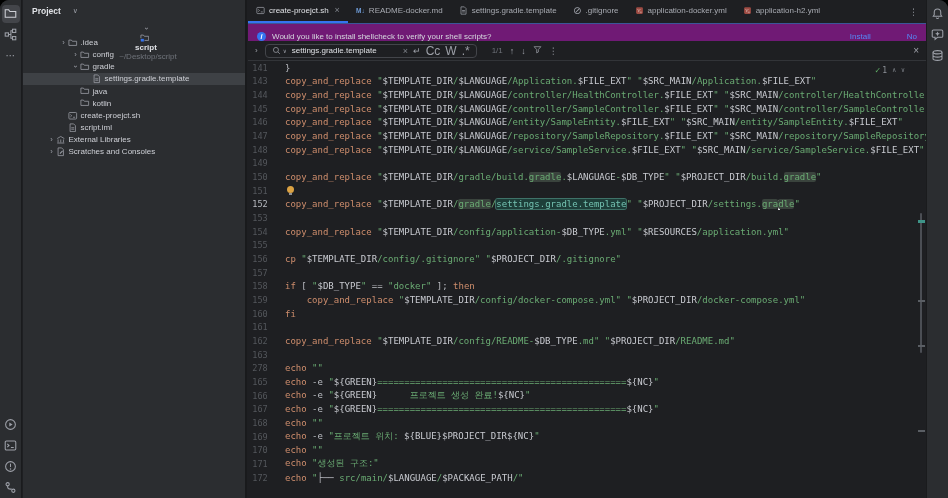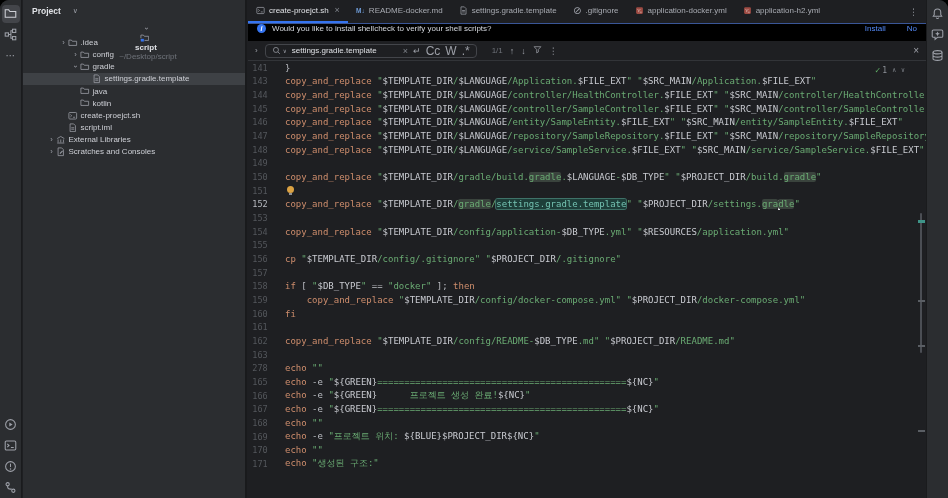--- a/index.html
+++ b/index.html
@@ -31,24 +31,24 @@
 
   
   .main{position:absolute;left:248px;right:22px;top:0;bottom:0}
   .tabbar{height:23px;background:#1E1F22;display:flex;align-items:stretch;font-size:8px;color:#A8ABB2;overflow:hidden}
   .tab{display:flex;align-items:center;padding:0 8px;gap:4px;border-bottom:2px solid transparent;white-space:nowrap;cursor:default}
   .tab.active{color:#DFE1E5;border-bottom-color:#3574F0}
   .tab .ig,.tab svg{width:9px;height:9px}
   .tab-close{color:#7F838A;font-size:9px;margin-left:2px;line-height:1}
   .tabmore{margin-left:auto;display:flex;align-items:center;padding:0 8px;color:#9DA0A8;font-size:9px}
 
-  .banner{height:17px;background:#000000;border-top:1px solid #3A5697;display:flex;align-items:flex-start;padding:0 9px;font-size:8px;color:#D5D8DE;gap:6px}
+  .banner{height:17px;background:#701a75;border-top:1px solid #3A5697;display:flex;align-items:flex-end;padding:0 9px;font-size:8px;color:#D5D8DE;gap:6px}
   .info-ic{width:9px;height:9px;border-radius:50%;background:#3574F0;color:#fff;font-size:7px;font-weight:bold;font-style:italic;display:flex;align-items:center;justify-content:center;flex:none}
   .bspacer{flex:1}
-  .blink{color:#548AF7;margin-left:15px;cursor:default}
+  .blink{color:#548AF7;margin-left:30px;cursor:default}
 
   .searchrow{height:20px;background:#1E1F22;border-bottom:1px solid #323438;display:flex;align-items:center;font-size:8px;color:#9DA0A8;padding:0 7px;gap:7px;box-sizing:border-box}
   .srchev{font-size:8px;color:#9DA0A8}
   .sfield{display:flex;align-items:center;gap:5px;border:1px solid #43454A;border-radius:4px;height:14px;padding:0 6px;width:212px;box-sizing:border-box}
   .sfield .ig svg{width:9px;height:9px}
   .sdrop{font-size:5.5px;margin-left:-3px;color:#9DA0A8}
   .squery{color:#DFE1E5;flex:1;white-space:nowrap}
   .stgl{color:#9DA0A8;font-size:12px;font-weight:normal}
   .stgl.nl{font-weight:normal;font-size:9px}
   .sclear{font-size:9px;color:#7F838A}
@@ -384,20 +384,21 @@
         <div class="cl"><span class="ln">162</span><span><span class="cK">copy_and_replace</span><span class="cT"> </span><span class="cS">"</span><span class="cV">$TEMPLATE_DIR</span><span class="cS">/config/README-</span><span class="cV">$DB_TYPE</span><span class="cS">.md"</span><span class="cT"> </span><span class="cS">"</span><span class="cV">$PROJECT_DIR</span><span class="cS">/README.md"</span></span></div>
         <div class="cl"><span class="ln">163</span><span></span></div>
         <div class="cl"><span class="ln">278</span><span><span class="cK">echo</span><span class="cT"> </span><span class="cS">""</span></span></div>
         <div class="cl"><span class="ln">165</span><span><span class="cK">echo</span><span class="cT"> -e </span><span class="cS">"</span><span class="cV">${GREEN}</span><span class="cS">==============================================</span><span class="cV">${NC}</span><span class="cS">"</span></span></div>
         <div class="cl"><span class="ln">166</span><span><span class="cK">echo</span><span class="cT"> -e </span><span class="cS">"</span><span class="cV">${GREEN}</span><span class="cS">      프로젝트 생성 완료!</span><span class="cV">${NC}</span><span class="cS">"</span></span></div>
         <div class="cl"><span class="ln">167</span><span><span class="cK">echo</span><span class="cT"> -e </span><span class="cS">"</span><span class="cV">${GREEN}</span><span class="cS">==============================================</span><span class="cV">${NC}</span><span class="cS">"</span></span></div>
         <div class="cl"><span class="ln">168</span><span><span class="cK">echo</span><span class="cT"> </span><span class="cS">""</span></span></div>
         <div class="cl"><span class="ln">169</span><span><span class="cK">echo</span><span class="cT"> -e </span><span class="cS">"프로젝트 위치: </span><span class="cV">${BLUE}</span><span class="cV">$PROJECT_DIR</span><span class="cV">${NC}</span><span class="cS">"</span></span></div>
         <div class="cl"><span class="ln">170</span><span><span class="cK">echo</span><span class="cT"> </span><span class="cS">""</span></span></div>
         <div class="cl"><span class="ln">171</span><span><span class="cK">echo</span><span class="cT"> </span><span class="cS">"생성된 구조:"</span></span></div>
+        <div class="cl"><span class="ln">172</span><span><span class="cK">echo</span><span class="cT"> </span><span class="cS">"</span><span class="cT">├── </span><span class="cS">src/main/</span><span class="cV">$LANGUAGE</span><span class="cS">/</span><span class="cV">$PACKAGE_PATH</span><span class="cS">/"</span></span></div>
       </div>
   </div>
 
   <div class="abar right" id="abar-right">
       <div class="abtn">
         <span class="ig">
           <svg viewBox="0 0 16 16" fill="none" stroke="#9DA0A8" stroke-width="1.3">
             <path d="M8 2.5c-2.5 0-4 1.8-4 4v3L2.8 11.5h10.4L12 9.5v-3c0-2.2-1.5-4-4-4z"></path>
             <path d="M6.5 13a1.6 1.6 0 003 0"></path>
           </svg>

